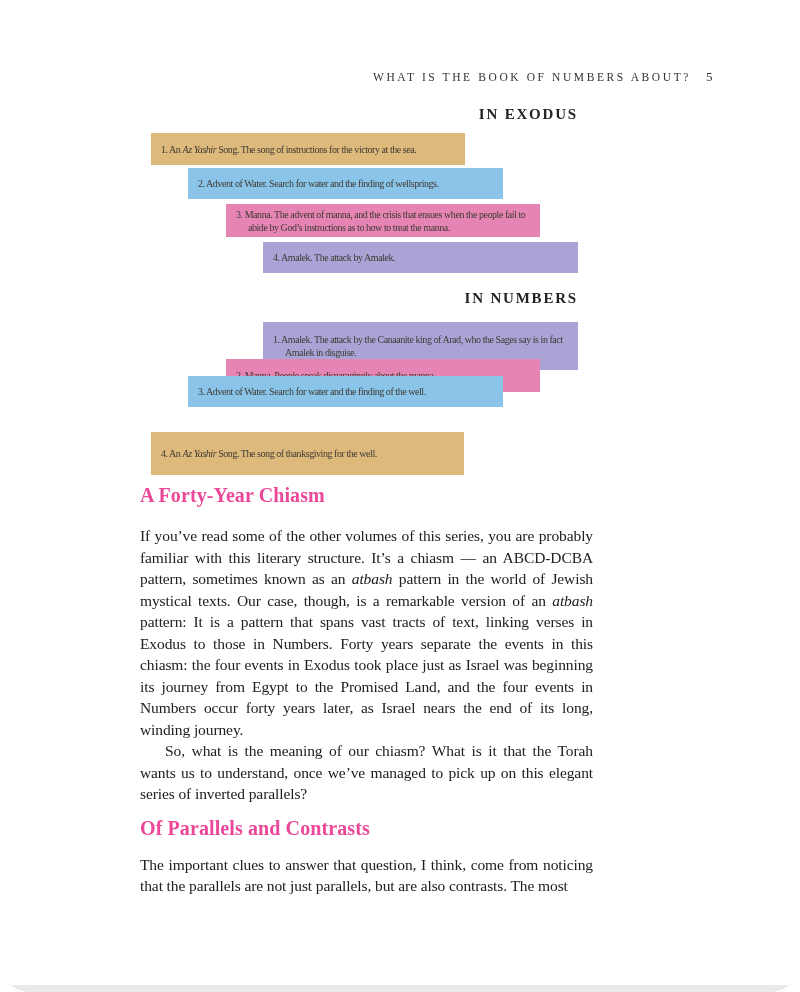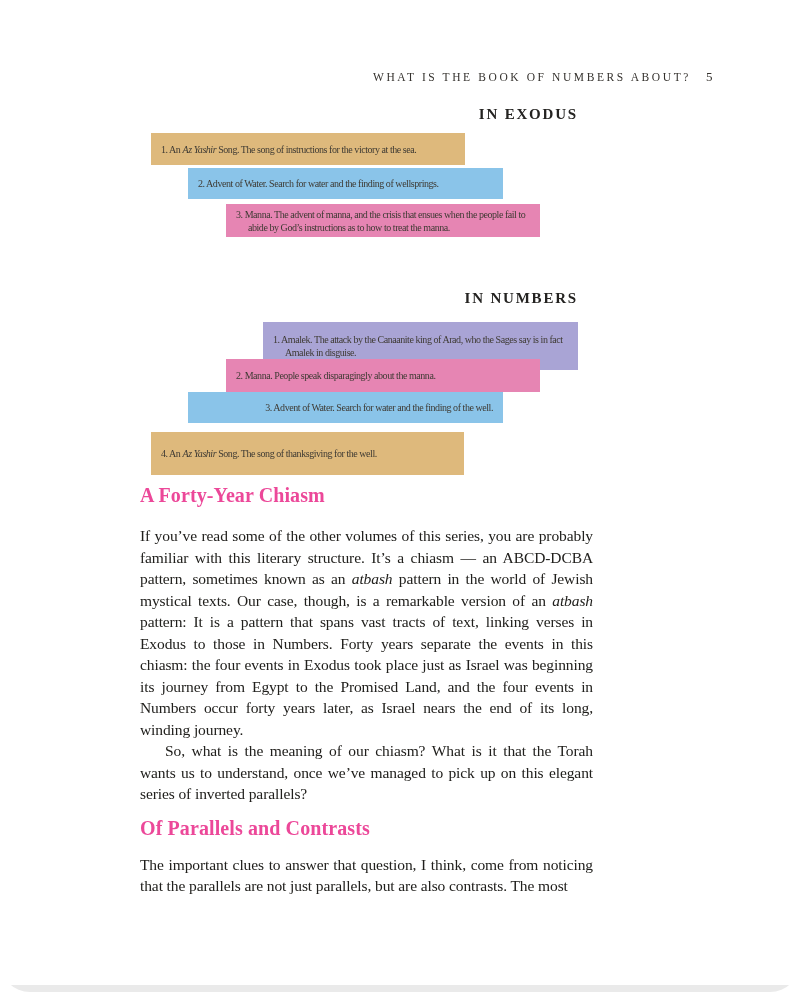--- a/index.html
+++ b/index.html
@@ -33,21 +33,21 @@
   .blue   { background:#8ac4e9; }
   .pink   { background:#e685b3; }
   .purple { background:#a9a4d5; }
 
   .pos-ex1 { left:151px; top:133px; width:314px; height:32px; }
   .pos-ex2 { left:188px; top:168px; width:315px; height:31px; }
   .pos-ex3 { left:226px; top:204px; width:314px; height:33px; }
   .pos-ex4 { left:263px; top:242px; width:315px; height:31px; }
   .pos-nu1 { left:263px; top:322px; width:315px; height:48px; }
   .pos-nu2 { left:226px; top:359px; width:314px; height:33px; }
-  .pos-nu3 { left:188px; top:392px; width:315px; height:31px;justify-content:flex-end; }
+  .pos-nu3 { left:188px; top:376px; width:315px; height:31px; }
   .pos-nu4 { left:151px; top:432px; width:313px; height:43px; }
 
   
   .article { position:absolute; left:140px; top:484px; width:453px; }
   .article h2 {
     font-size:20px; line-height:22px; margin:0 0 19px;
     color:#ec4899; font-weight:bold; letter-spacing:0.1px;
   }
   .article h2.second { margin-top:12px; margin-bottom:15px; }
   .article p {
@@ -74,20 +74,23 @@
 
   <div class="cbox tan pos-ex1">
     <div class="inner"><span>1. An </span><span class="it">Az Yashir</span><span> Song. The song of instructions for the victory at the sea.</span></div>
   </div>
   <div class="cbox blue pos-ex2">
     <div class="inner"><span>2. Advent of Water. Search for water and the finding of wellsprings.</span></div>
   </div>
   <div class="cbox pink pos-ex3">
     <div class="inner"><span>3. Manna. The advent of manna, and the crisis that ensues when the people fail to abide by God’s instructions as to how to treat the manna.</span></div>
   </div>
+  <div class="cbox purple pos-ex4">
+    <div class="inner"><span>4. Amalek. The attack by Amalek.</span></div>
+  </div>
 
   <div class="group-heading gh-nu">IN NUMBERS</div>
 
   <div class="cbox purple pos-nu1">
     <div class="inner"><span>1. Amalek. The attack by the Canaanite king of Arad, who the Sages say is in fact Amalek in disguise.</span></div>
   </div>
   <div class="cbox pink pos-nu2">
     <div class="inner"><span>2. Manna. People speak disparagingly about the manna.</span></div>
   </div>
   <div class="cbox blue pos-nu3">

